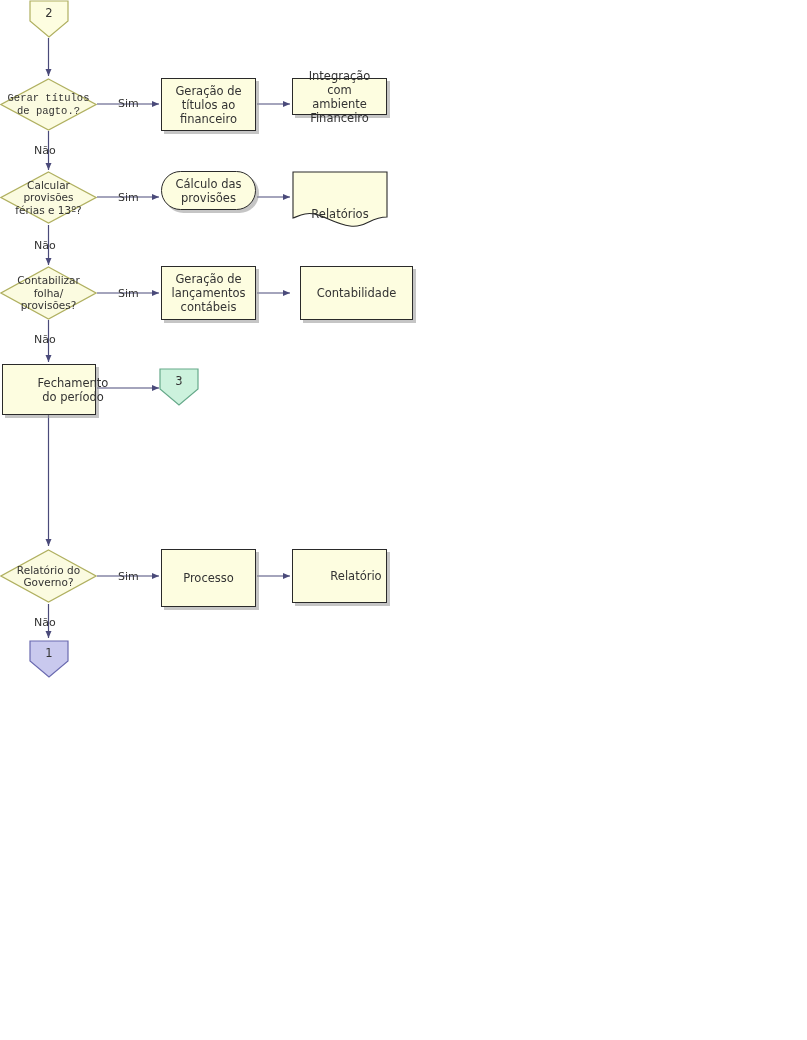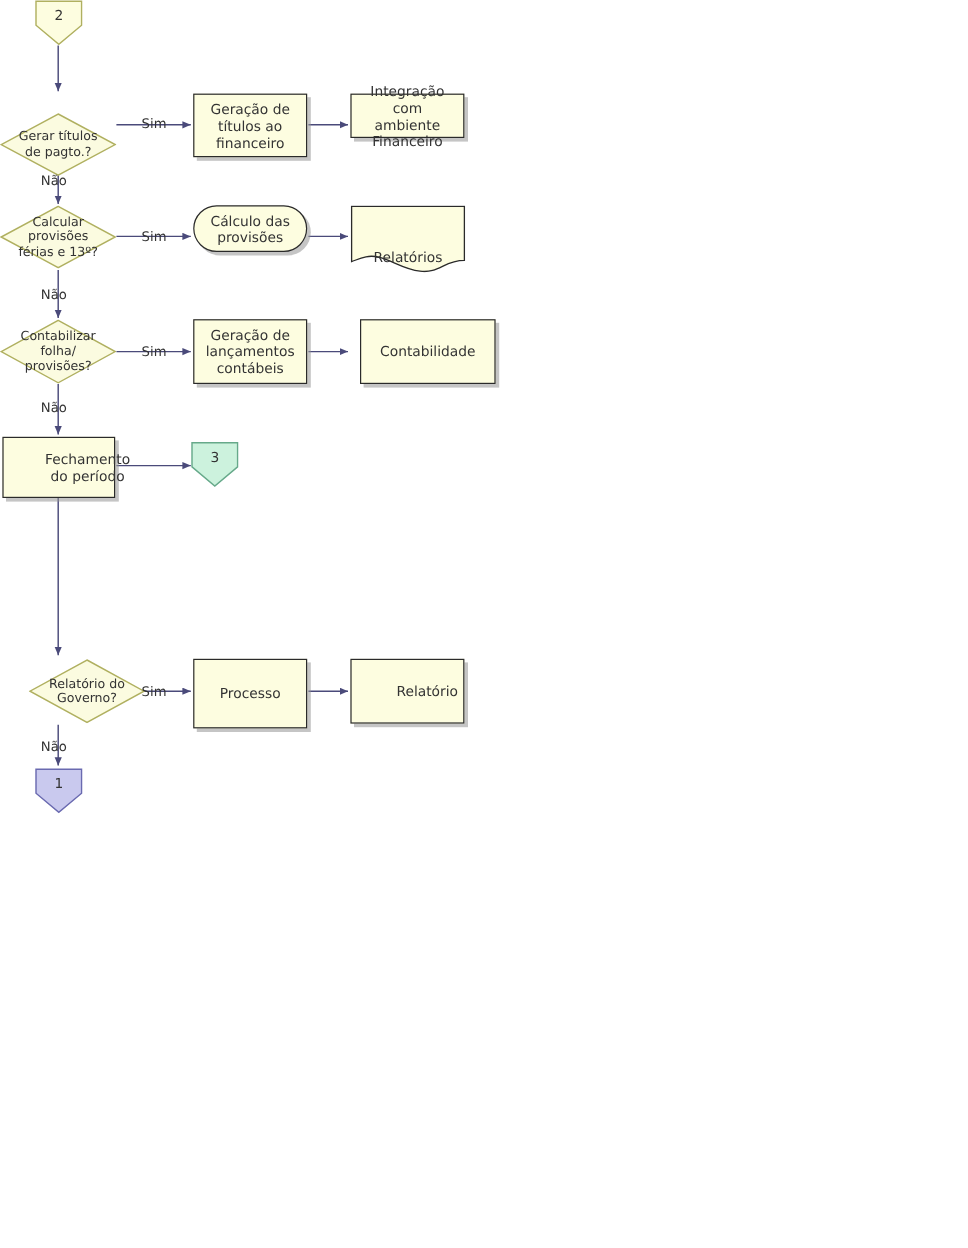--- a/index.html
+++ b/index.html
@@ -159,21 +159,21 @@
     </g>
   </svg>
 
   <div class="node connector" style="left:29px; top:0px; width:40px; height:38px;">
     <svg class="cshape" viewBox="0 0 40 38" preserveAspectRatio="none">
       <polygon points="1,1 39,1 39,21 20,37 1,21" fill="#fdfde0" stroke="#b0b060" stroke-width="1.2"></polygon>
     </svg>
     <span class="lbl">2</span>
   </div>
 
-  <div class="node diamond" style="left:0px; top:94px; width:97px; height:53px;">
+  <div class="node diamond" style="left:0px; top:78px; width:97px; height:53px;font-family:Liberation Mono, monospace;">
     <svg class="dshape" viewBox="0 0 97 53" preserveAspectRatio="none">
       <polygon points="48.5,1 96,26.5 48.5,52 1,26.5" fill="#fbfbe0" stroke="#b0b060" stroke-width="1.2"></polygon>
     </svg>
     <span class="lbl">Gerar títulos
 de pagto.?</span>
   </div>
 
   <div class="node rect" style="left:161px; top:78px; width:95px; height:53px;">
     <span class="lbl">Geração de
 títulos ao
@@ -231,21 +231,21 @@
 do período</span>
   </div>
 
   <div class="node connector" style="left:159px; top:368px; width:40px; height:38px;">
     <svg class="cshape" viewBox="0 0 40 38" preserveAspectRatio="none">
       <polygon points="1,1 39,1 39,21 20,37 1,21" fill="#ccf2dd" stroke="#66a98a" stroke-width="1.2"></polygon>
     </svg>
     <span class="lbl">3</span>
   </div>
 
-  <div class="node diamond" style="left:0px; top:549px; width:97px; height:54px;margin-left:24px;">
+  <div class="node diamond" style="left:0px; top:549px; width:97px; height:54px;">
     <svg class="dshape" viewBox="0 0 97 54" preserveAspectRatio="none">
       <polygon points="48.5,1 96,27 48.5,53 1,27" fill="#fbfbe0" stroke="#b0b060" stroke-width="1.2"></polygon>
     </svg>
     <span class="lbl">Relatório do
 Governo?</span>
   </div>
 
   <div class="node rect" style="left:161px; top:549px; width:95px; height:58px;">
     <span class="lbl">Processo</span>
   </div>

